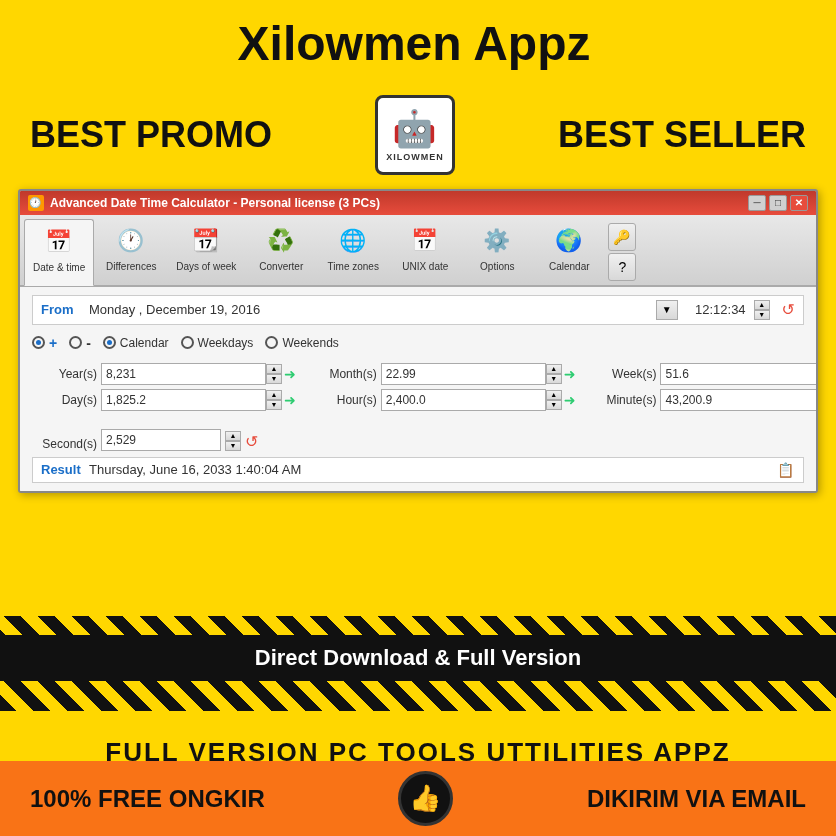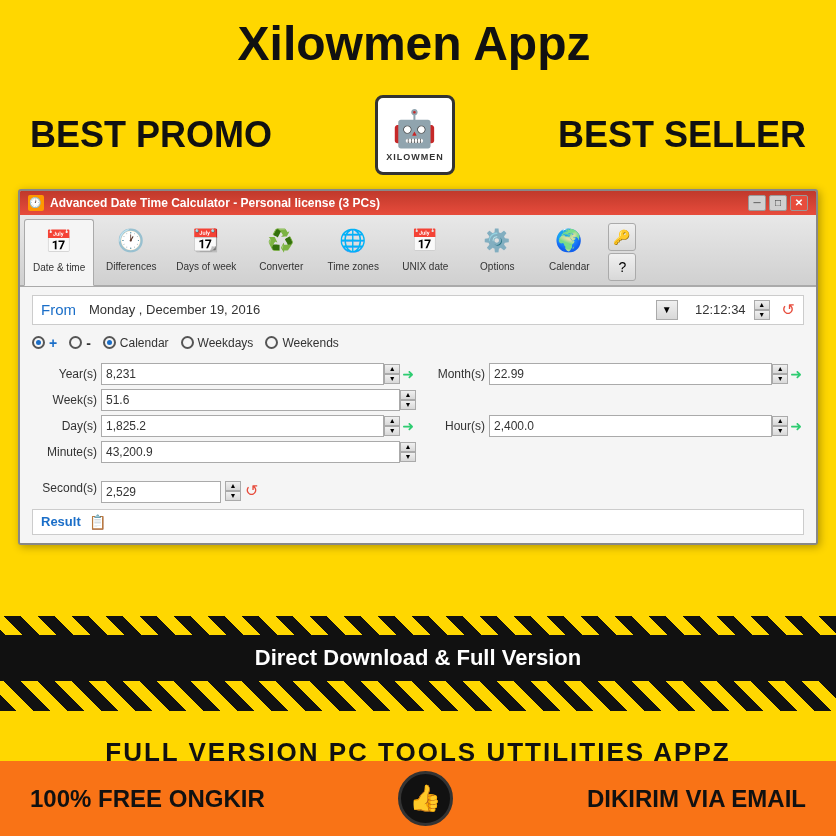--- a/index.html
+++ b/index.html
@@ -192,22 +192,22 @@
       display: flex;
       align-items: center;
       gap: 8px;
       margin-bottom: 6px;
       background: white;
       border: 1px solid #ccc;
       padding: 4px 8px;
     }
     .field-label {
       color: #1a6ec8;
-      font-size: 15px;
-      font-weight: 400;
+      font-size: 13px;
+      font-weight: 700;
       min-width: 40px;
     }
     .date-display {
       flex: 1;
       font-size: 13px;
       color: #333;
     }
     .dropdown-btn {
       width: 22px;
       height: 20px;
@@ -287,22 +287,22 @@
     }
     .radio-minus {
       color: #333;
       font-size: 14px;
       font-weight: bold;
     }
 
     
     .fields-grid {
       display: grid;
-      grid-template-columns: 1fr 1fr;
-      gap: 4px;
+      grid-template-columns: 1fr 1fr 1fr;
+      gap: 14px;
       margin-bottom: 4px;
     }
     .field-row {
       display: flex;
       align-items: center;
       gap: 4px;
     }
     .field-name {
       font-size: 12px;
       color: #333;
@@ -331,21 +331,21 @@
     }
     .arrow-icon-red {
       color: #e74c3c;
       font-size: 16px;
       cursor: pointer;
     }
 
     
     .second-row {
       display: flex;
-      align-items: flex-start;
+      align-items: flex-end;
       gap: 4px;
       margin-bottom: 6px;
       margin-top: 18px;
     }
 
     
     .result-row {
       display: flex;
       align-items: center;
       gap: 8px;
@@ -671,20 +671,21 @@
         <input class="field-input" type="text" value="2,529" readonly="" style="max-width: 120px;">
         <div class="spin-group">
           <div class="spin-btn">▲</div>
           <div class="spin-btn">▼</div>
         </div>
         <span class="arrow-icon-red">↺</span>
       </div>
 
       <div class="result-row">
         <span class="result-label">Result</span>
+        <span class="result-value">Thursday, June 16, 2033 1:40:04 AM</span>
         <span class="copy-btn">📋</span>
       </div>
     </div>
   </div>
 </div>
 
 <div class="bottom-section">
   <div class="stripe-section"></div>
   <div class="download-bar">
     <span class="download-text">Direct Download &amp; Full Version</span>

